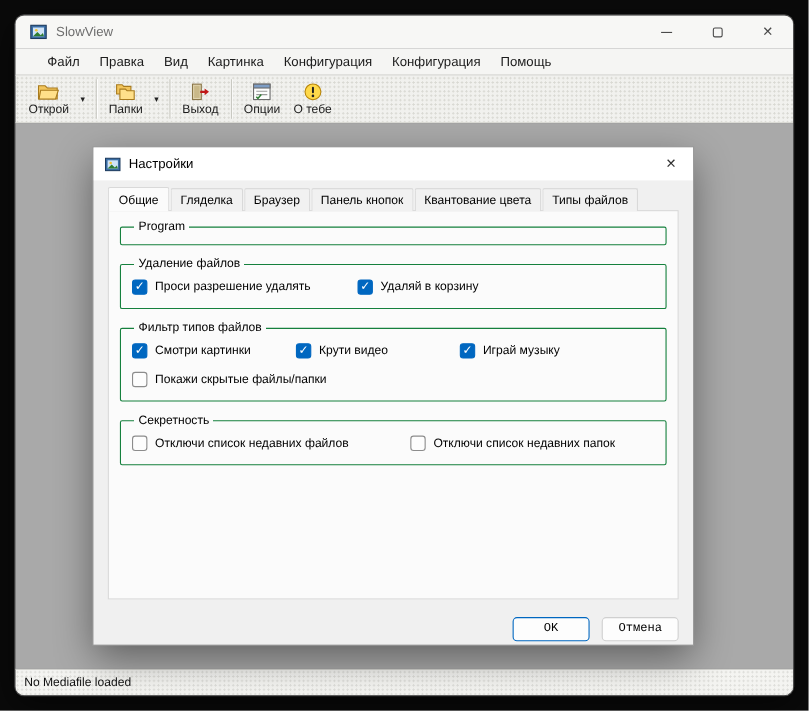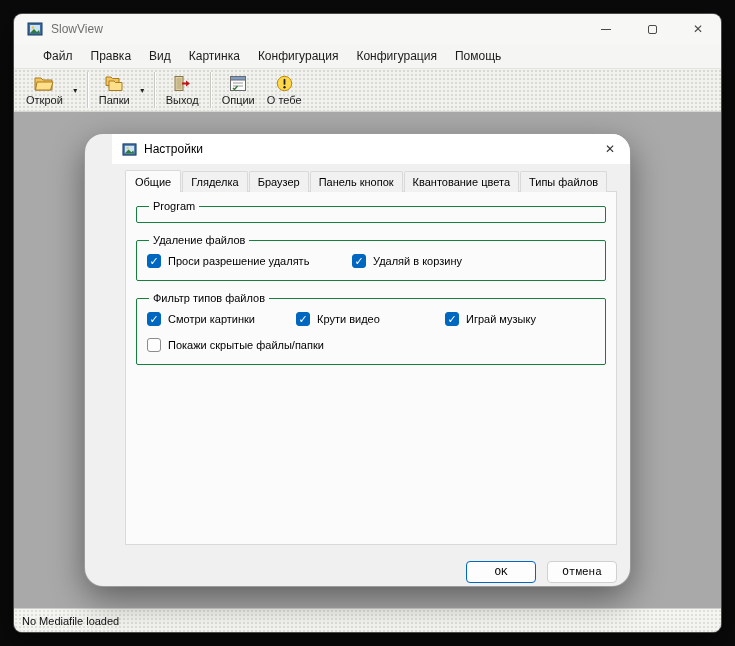--- a/index.html
+++ b/index.html
@@ -60,23 +60,23 @@
     background-image:radial-gradient(#dededa 0.8px, transparent 0.9px);
     background-size:4px 4px;
     border-top:1px solid #cfcfca;
     display:flex; align-items:center; padding-left:8px;
     font-size:11px; color:#111;
   }
 
   
   .dialog {
     position:absolute; left:71px; top:22px; width:545px; height:452px;
-    background:#f0f0f0; border-radius:18px; overflow:hidden;
+    background:#f0f0f0; border-radius:0; overflow:hidden;
     box-shadow:0 0 0 1px #9b9b9b, 0 12px 34px rgba(0,0,0,.45);
-    display:flex; flex-direction:column;padding-left:27px;
+    display:flex; flex-direction:column;
   }
   .dlg-titlebar {
     height:30px; flex:none; background:#ffffff;
     display:flex; align-items:center; gap:7px; padding-left:10px;
   }
   .dlg-title { font-size:12px; color:#000; flex:1; }
   .dlg-close { width:40px; height:100%; display:flex; align-items:center; justify-content:center; font-size:12px; color:#333; }
 
   .dlg-body { flex:1; padding:6px 13px 12px; display:flex; flex-direction:column; }
 
@@ -298,20 +298,33 @@
               </label>
             </div>
             <div class="row">
               <label class="cb-item">
                 <span class="cb-box"></span>
                 <span>Покажи скрытые файлы/папки</span>
               </label>
             </div>
           </fieldset>
 
+          <fieldset>
+            <legend>Секретность</legend>
+            <div class="row">
+              <label class="cb-item w253">
+                <span class="cb-box"></span>
+                <span>Отключи список недавних файлов</span>
+              </label>
+              <label class="cb-item">
+                <span class="cb-box"></span>
+                <span>Отключи список недавних папок</span>
+              </label>
+            </div>
+          </fieldset>
 
 
         </div>
 
         <div class="dlg-footer">
           <button class="btn default">OK</button>
           <button class="btn">Отмена</button>
         </div>
 
       </div>

